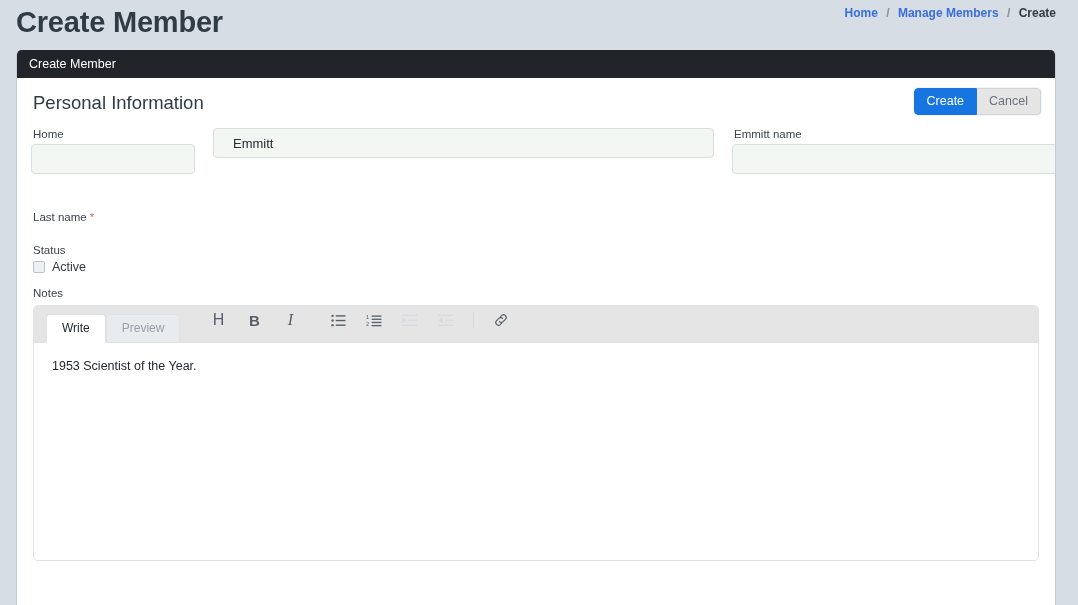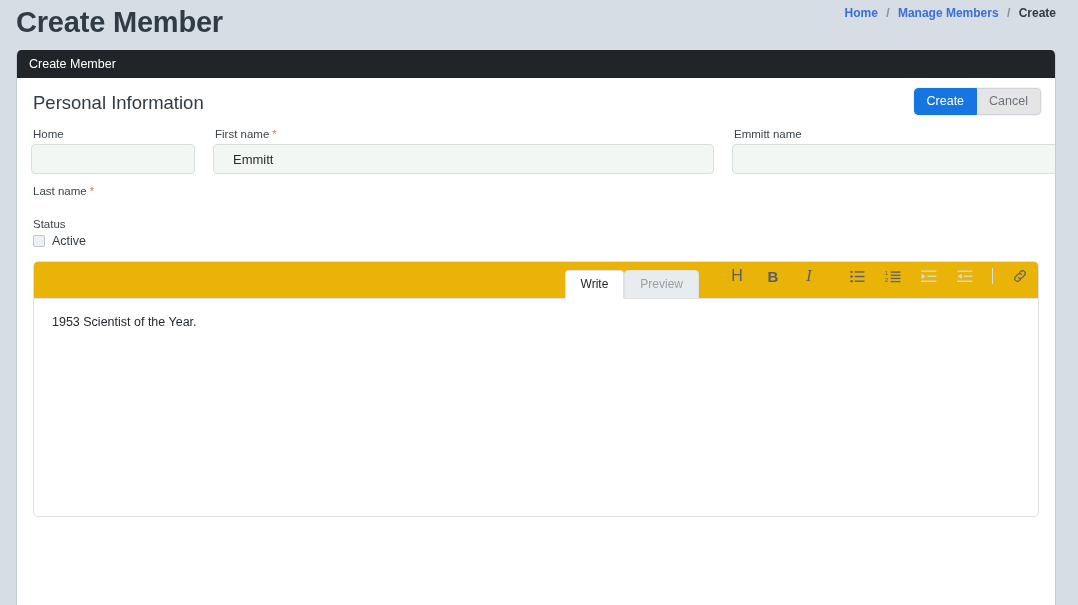--- a/index.html
+++ b/index.html
@@ -131,21 +131,21 @@
     border-radius: 4px;
     font-family: "Liberation Sans", sans-serif;
     font-size: 13px;
     color: #262c31;
     padding: 0 19px;
     outline: none;
   }
   .w-title   { width: 164px; }
   .w-first   { width: 501px; }
   .w-middle  { width: 327px; }
-  .w-last    { width: 501px; }
+  .w-last    { width: 501px; margin-top: 26px; }
   .w-suffix  { width: 164px; }
 
   
   .check-line {
     display: flex;
     align-items: center;
     margin: 0 0 0 2px;
   }
   .checkbox {
     width: 12px; height: 12px;
@@ -165,26 +165,25 @@
   .editor {
     margin: 6px 2px 0 2px;
     border: 1px solid #dfe2e5;
     border-radius: 5px;
     background: #ffffff;
     height: 256px;
     overflow: hidden;
   }
   .editor-toolbar {
     height: 37px;
-    background: #eab308;
+    background: #e5e5e5;
     border-bottom: 1px solid #dfe2e5;
     display: flex;
     align-items: flex-end;
     padding-left: 12px;
-    justify-content: flex-end;
   }
   .tabs { display: flex; align-items: flex-end; height: 100%; }
   .tab {
     font-size: 12px;
     padding: 6px 15px 6px;
     margin-bottom: -1px;
     border: 1px solid transparent;
     border-radius: 4px 4px 0 0;
     cursor: pointer;
     line-height: 15px;
@@ -264,23 +263,20 @@
 
     <div class="form-row">
       <div class="field w-title">
         <label class="field-label">
           <span>Home</span>
         </label>
         <input class="input w-title" type="text" value="" style="">
       </div>
 
       <div class="field w-first">
-        <label class="field-label">
-          <span>First name</span><span class="req">*</span>
-        </label>
         <input class="input w-first" type="text" value="Emmitt" style="">
       </div>
 
       <div class="field w-middle">
         <label class="field-label">
           <span>Emmitt name</span>
         </label>
         <input class="input w-middle" type="text" value="" style="">
       </div>
     </div>
@@ -296,20 +292,21 @@
 
     <div style="margin-bottom:13px;margin-top:17px;">
       <label class="field-label">Status</label>
       <div class="check-line">
         <span class="checkbox"></span>
         <span class="check-label">Active</span>
       </div>
     </div>
 
     <div>
+      <label class="field-label">Notes</label>
 
       <div class="editor">
         <div class="editor-toolbar">
 
           <div class="tabs">
             <div class="tab active">Write</div>
             <div class="tab inactive">Preview</div>
           </div>
 
           <div class="tool-group">

